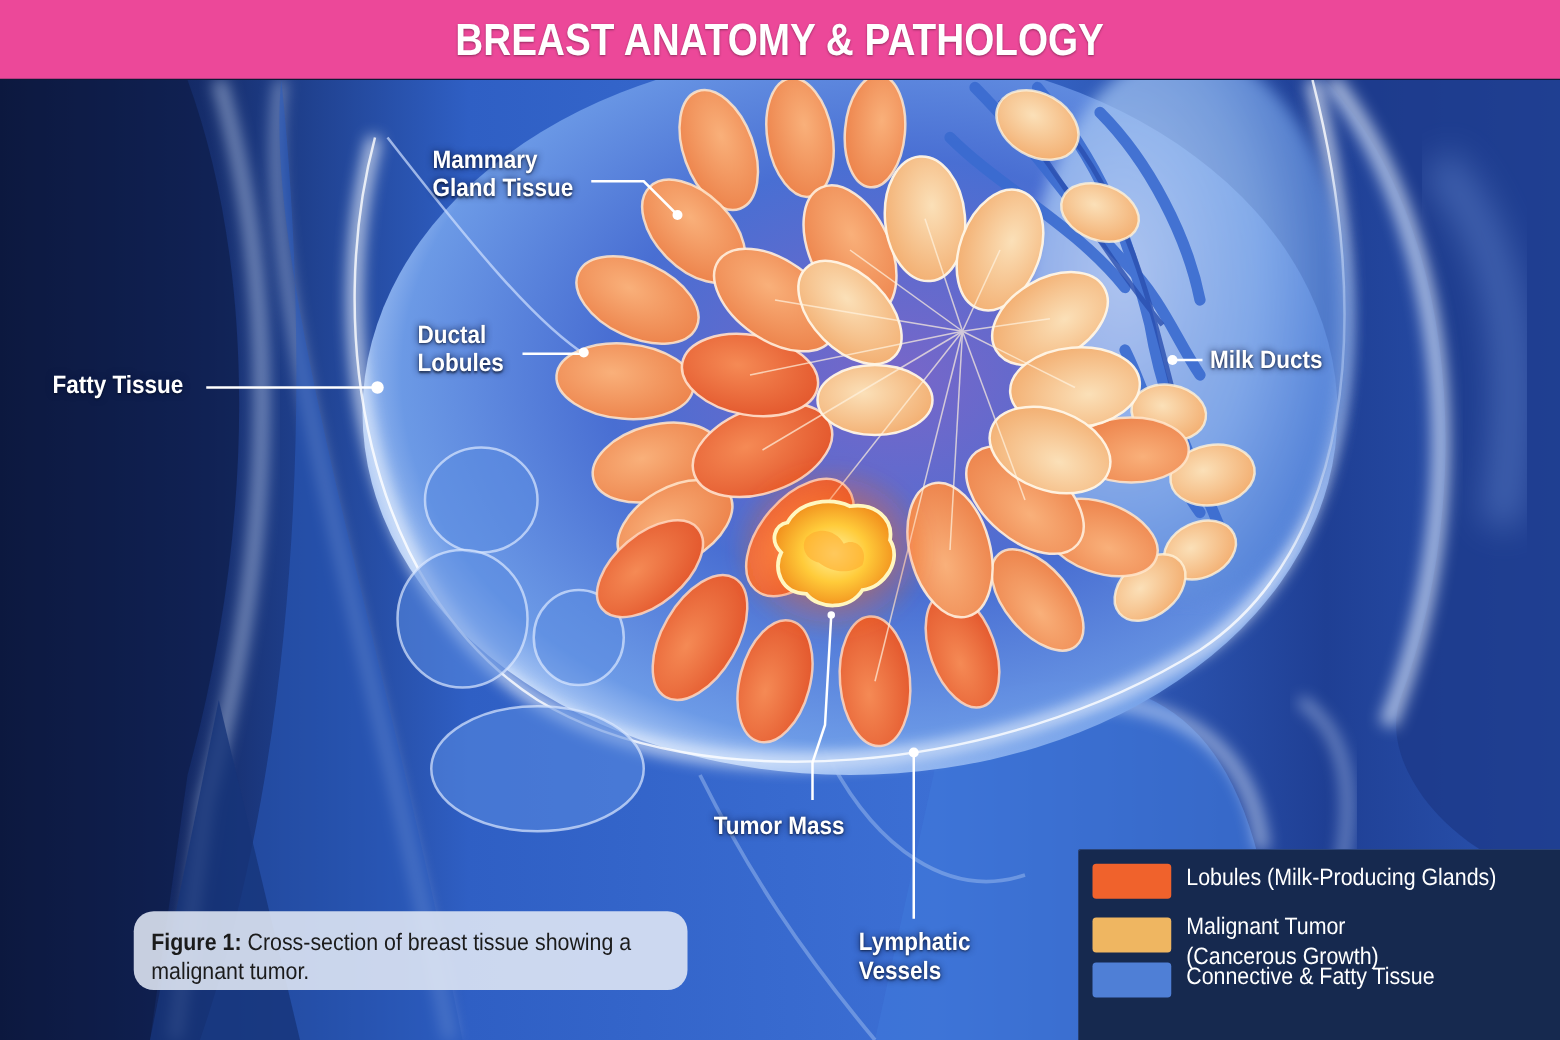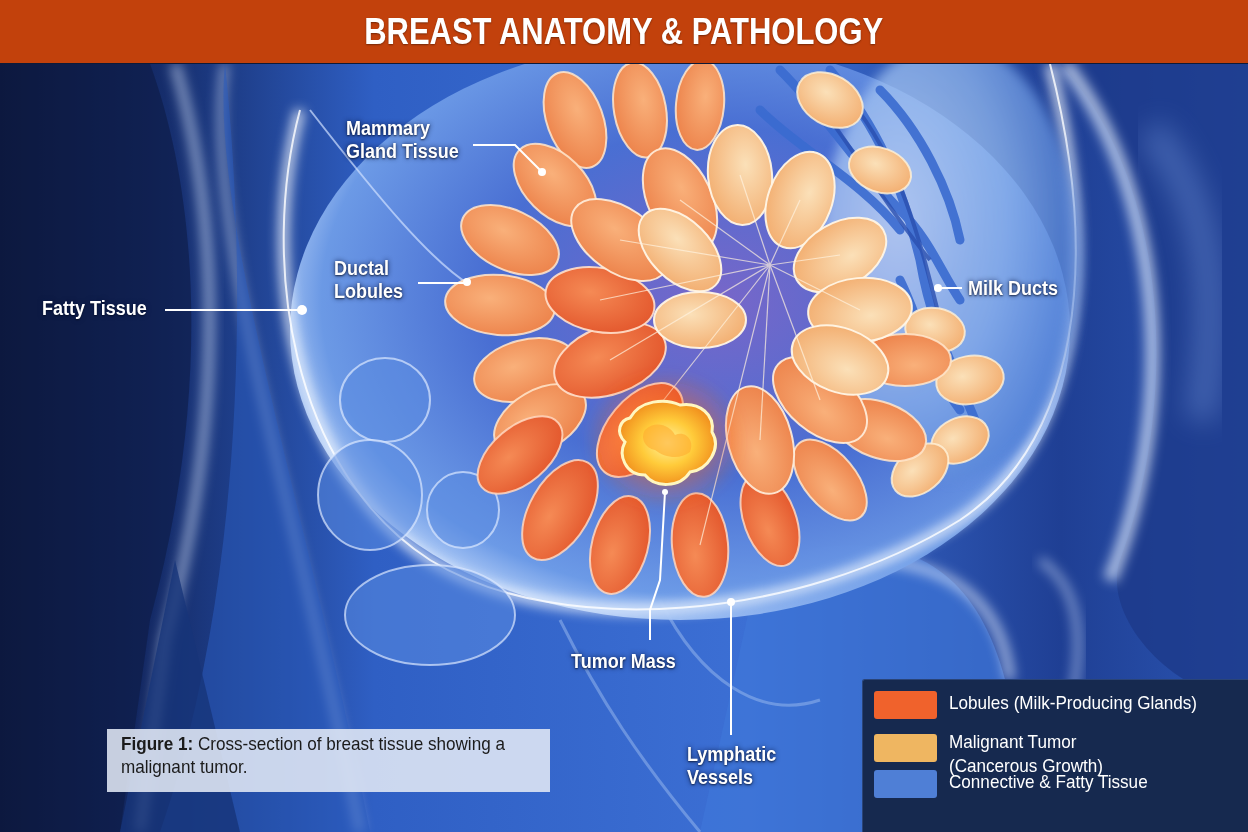--- a/index.html
+++ b/index.html
@@ -1,42 +1,42 @@
 <!DOCTYPE html>
 <html><head>
 <meta charset="utf-8">
 <style>
   * { margin: 0; padding: 0; box-sizing: border-box; }
   html, body { width: 1248px; height: 832px; overflow: hidden; background: #0f1f45; }
   body { font-family: "Liberation Sans", sans-serif; position: relative; }
 
   .header {
     position: absolute; left: 0; top: 0; width: 1248px; height: 64px;
-    background: #c2410c; display: flex; align-items: center; justify-content: center;
+    background: #ec4899; display: flex; align-items: center; justify-content: center;
     z-index: 10; border-bottom: 1px solid #0d1a38;
   }
   .header h1 {
     color: #ffffff; font-family: "Liberation Sans", sans-serif; font-weight: bold;
     font-size: 36px; letter-spacing: 0px; transform: scaleX(0.86);
     text-shadow: 0 1px 2px rgba(0,0,0,0.4);
   }
 
   .scene { position: absolute; left: 0; top: 64px; width: 1248px; height: 768px; overflow: hidden; }
   .scene svg { position: absolute; left: 0; top: 0; }
 
   .label {
     position: absolute; color: #ffffff; font-weight: bold; font-size: 20px; line-height: 23px;
     text-shadow: 0 0 6px rgba(10,25,70,0.9), 0 1px 2px rgba(0,0,0,0.6);
     transform: scaleX(0.9); transform-origin: left top; white-space: nowrap; z-index: 5;
   }
 
   .caption {
     position: absolute; left: 107px; top: 729px; width: 443px; height: 63px;
-    background: rgba(225,232,245,0.88); border-radius: 0; z-index: 6;
-    padding: 3px 14px; color: #1b1b1b; font-size: 19px; line-height: 23px;
+    background: rgba(225,232,245,0.88); border-radius: 16px; z-index: 6;
+    padding: 14px 14px; color: #1b1b1b; font-size: 19px; line-height: 23px;
   }
   .caption .inner { transform: scaleX(0.9); transform-origin: left top; width: 470px; }
   .caption b { font-weight: bold; }
 
   .legend {
     position: absolute; left: 862px; top: 679px; width: 456px; height: 153px;
     background: #16294f; z-index: 6; border-top-left-radius: 3px;
     border-left: 1px solid #2a4478; border-top: 1px solid #2a4478;
   }
   .legend-item { position: absolute; left: 11px; display: flex; align-items: flex-start; }

